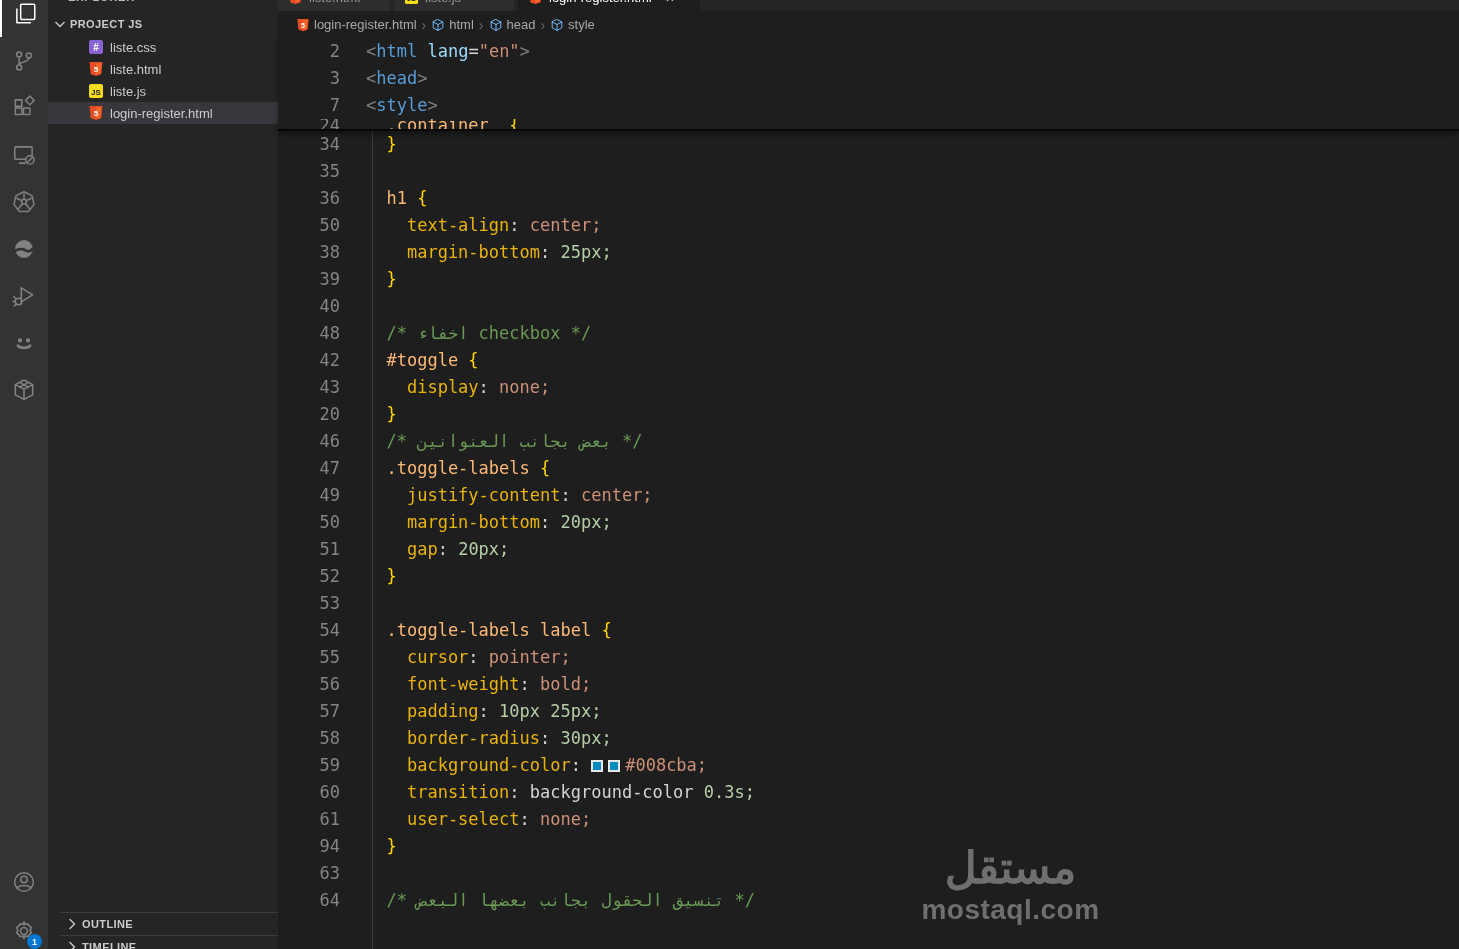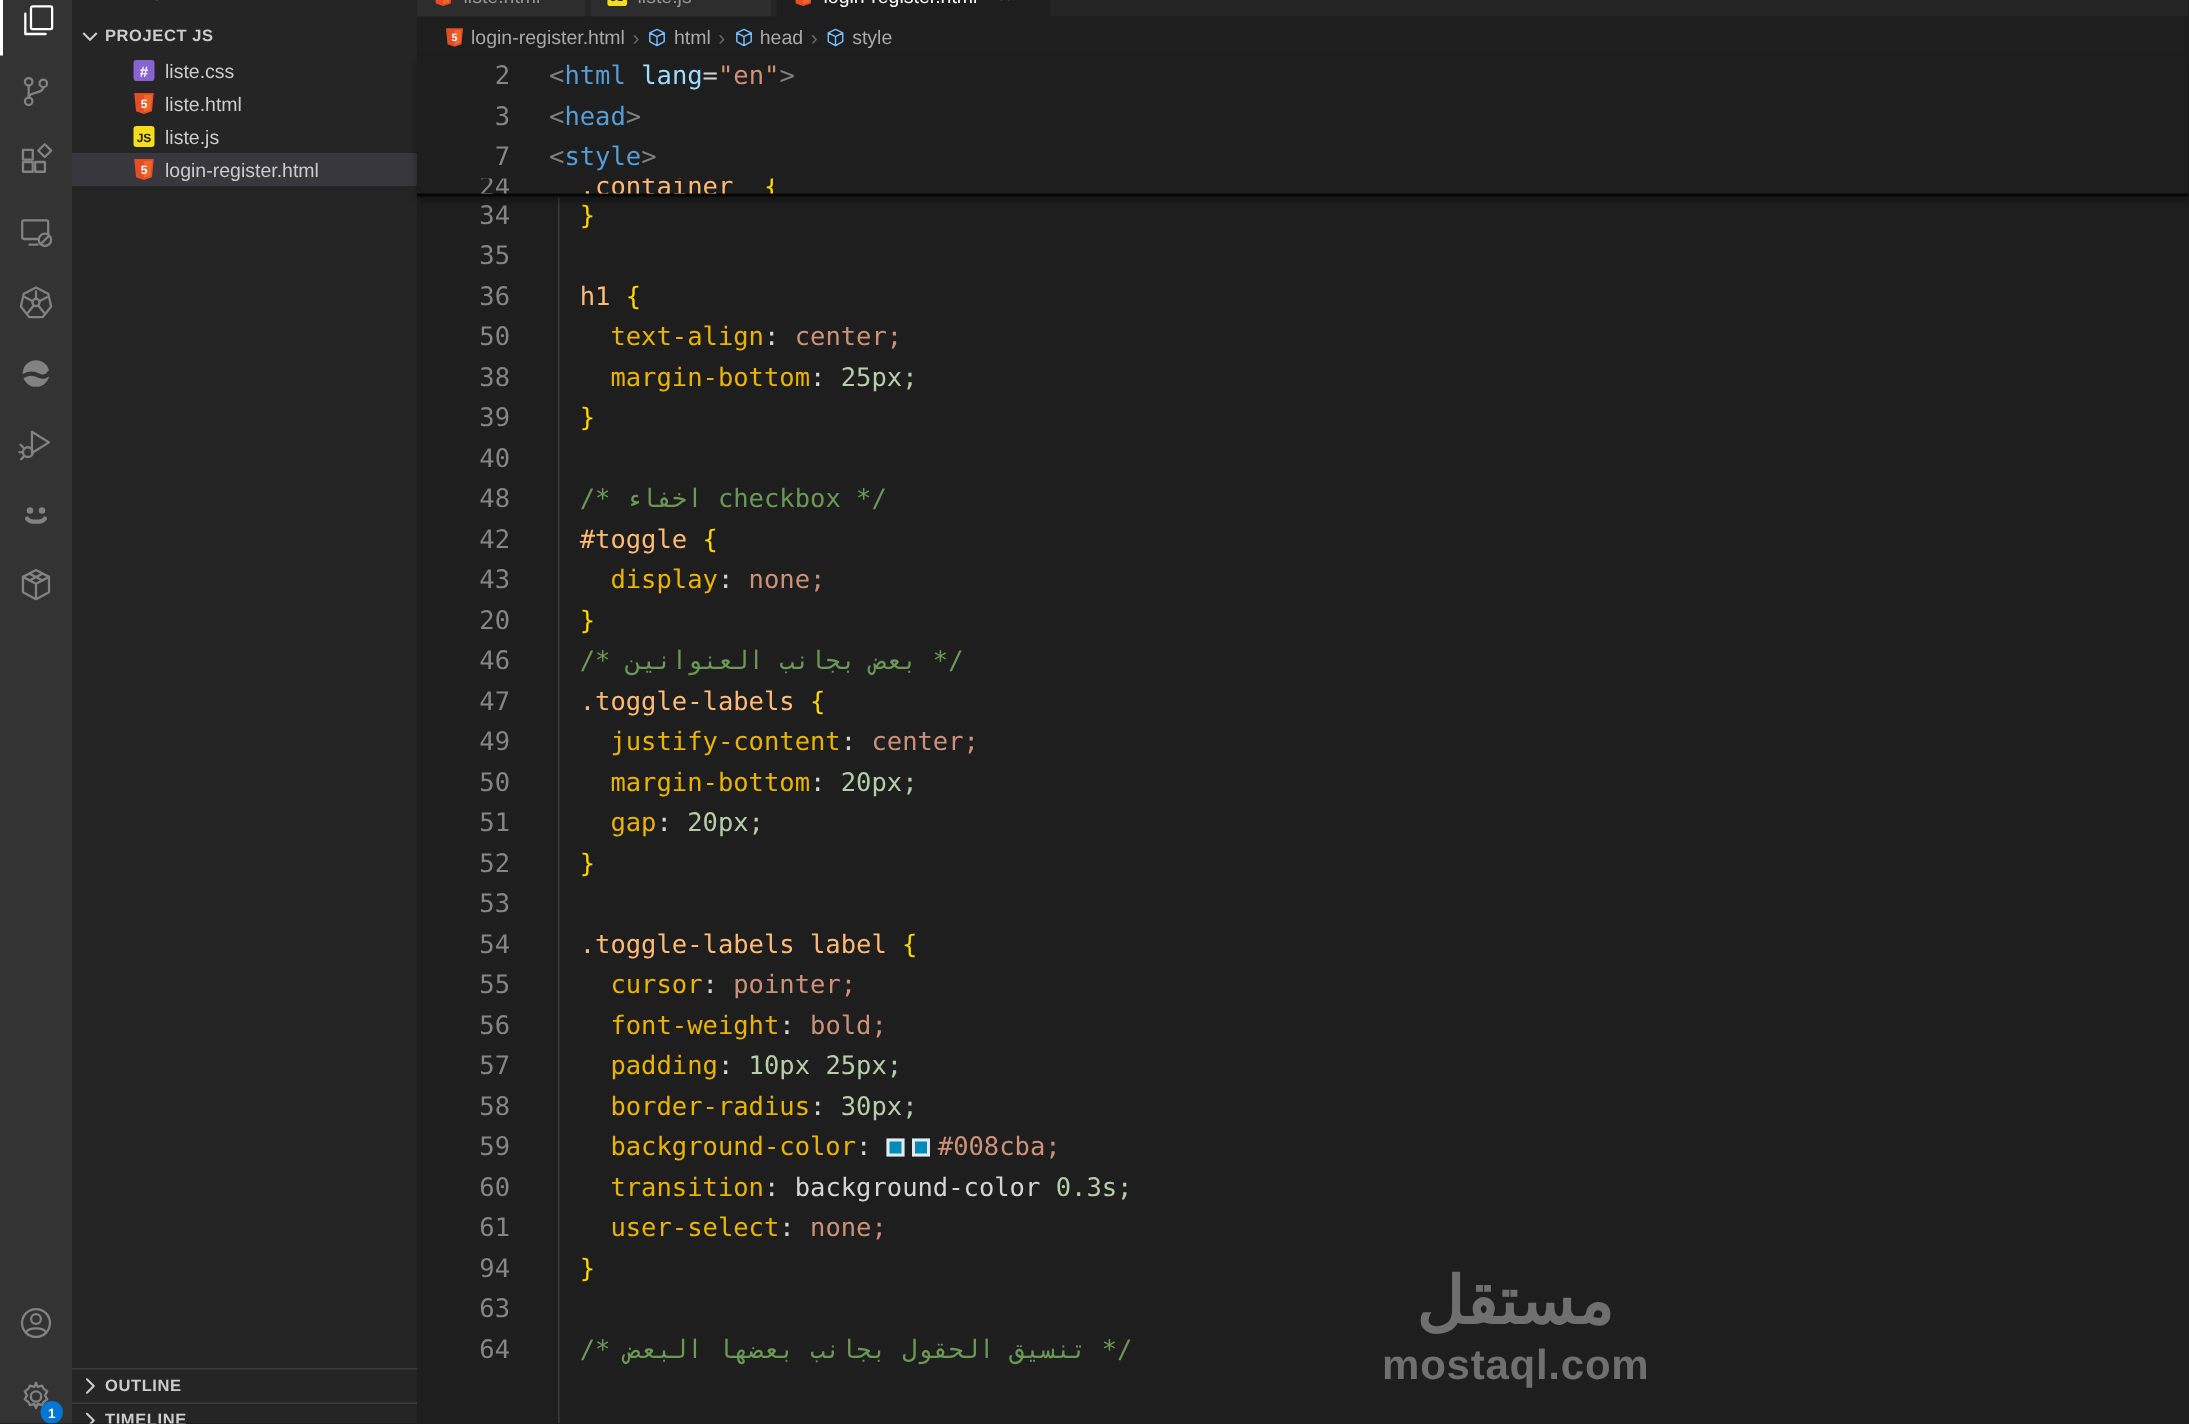--- a/index.html
+++ b/index.html
@@ -25,21 +25,21 @@
   #explorer-title-clip span { display:block; margin-top:-9px; font-size:11px; font-weight:bold;
              letter-spacing:.8px; color:#bbbbbb; }
   #section-header { position:absolute; top:13px; left:0; width:230px; height:22px; display:flex;
              align-items:center; padding-left:4px; font-size:11px; font-weight:bold; letter-spacing:.4px; }
   #section-header svg { width:16px; height:16px; stroke:#cccccc; fill:none; stroke-width:1.4; margin-right:2px; }
   #file-list { position:absolute; top:36px; left:0; width:230px; }
   .file-row { height:22px; display:flex; align-items:center; padding-left:40px; font-size:13px;
               color:#cccccc; cursor:pointer; }
   .file-row.selected { background:#37373d; }
   .file-row svg { width:16px; height:16px; margin-right:6px; flex:0 0 16px; }
-  .panel-header { position:absolute; left:0; width:230px; height:23px; border-top:1px solid #3c3c3c;
+  .panel-header { position:absolute; left:12px; width:230px; height:23px; border-top:1px solid #3c3c3c;
               display:flex; align-items:center; padding-left:4px; font-size:11px; font-weight:bold;
               letter-spacing:.4px; color:#cccccc; }
   .panel-header svg { width:16px; height:16px; stroke:#cccccc; fill:none; stroke-width:1.4; margin-right:2px; }
 
   
   #main { position:absolute; left:278px; top:0; width:1181px; height:949px; background:#1e1e1e; }
   #tabbar { position:absolute; left:0; top:0; width:1181px; height:11px; background:#252526; overflow:hidden; }
   .tab { position:absolute; top:-20px; height:35px; display:flex; align-items:center; gap:6px;
          padding:0 10px; font-size:13px; color:#969696; background:#2d2d2d; cursor:pointer; }
   .tab.active { background:#1e1e1e; color:#ffffff; }

